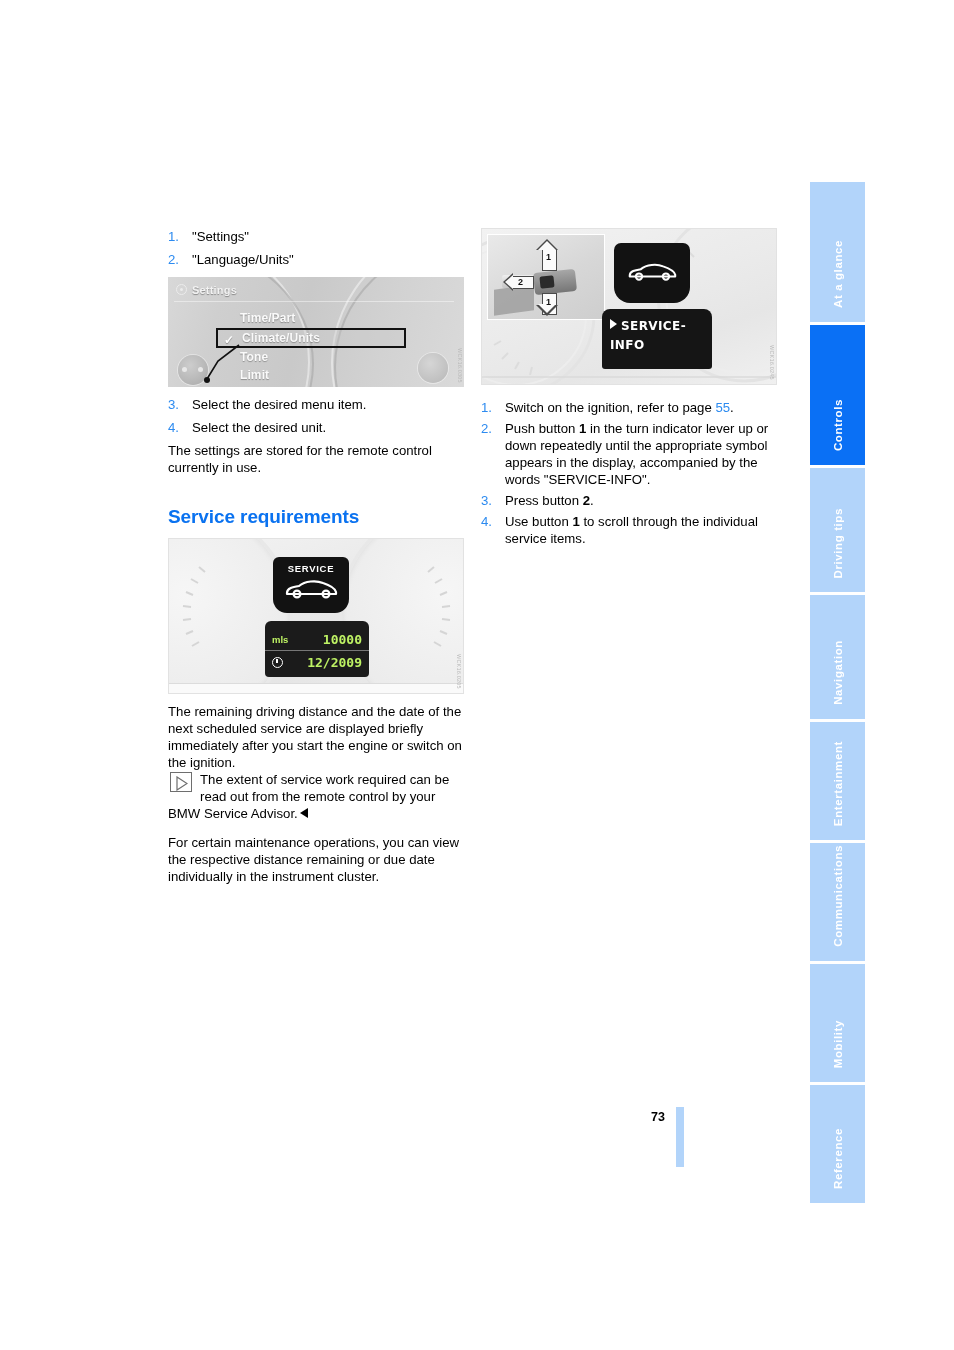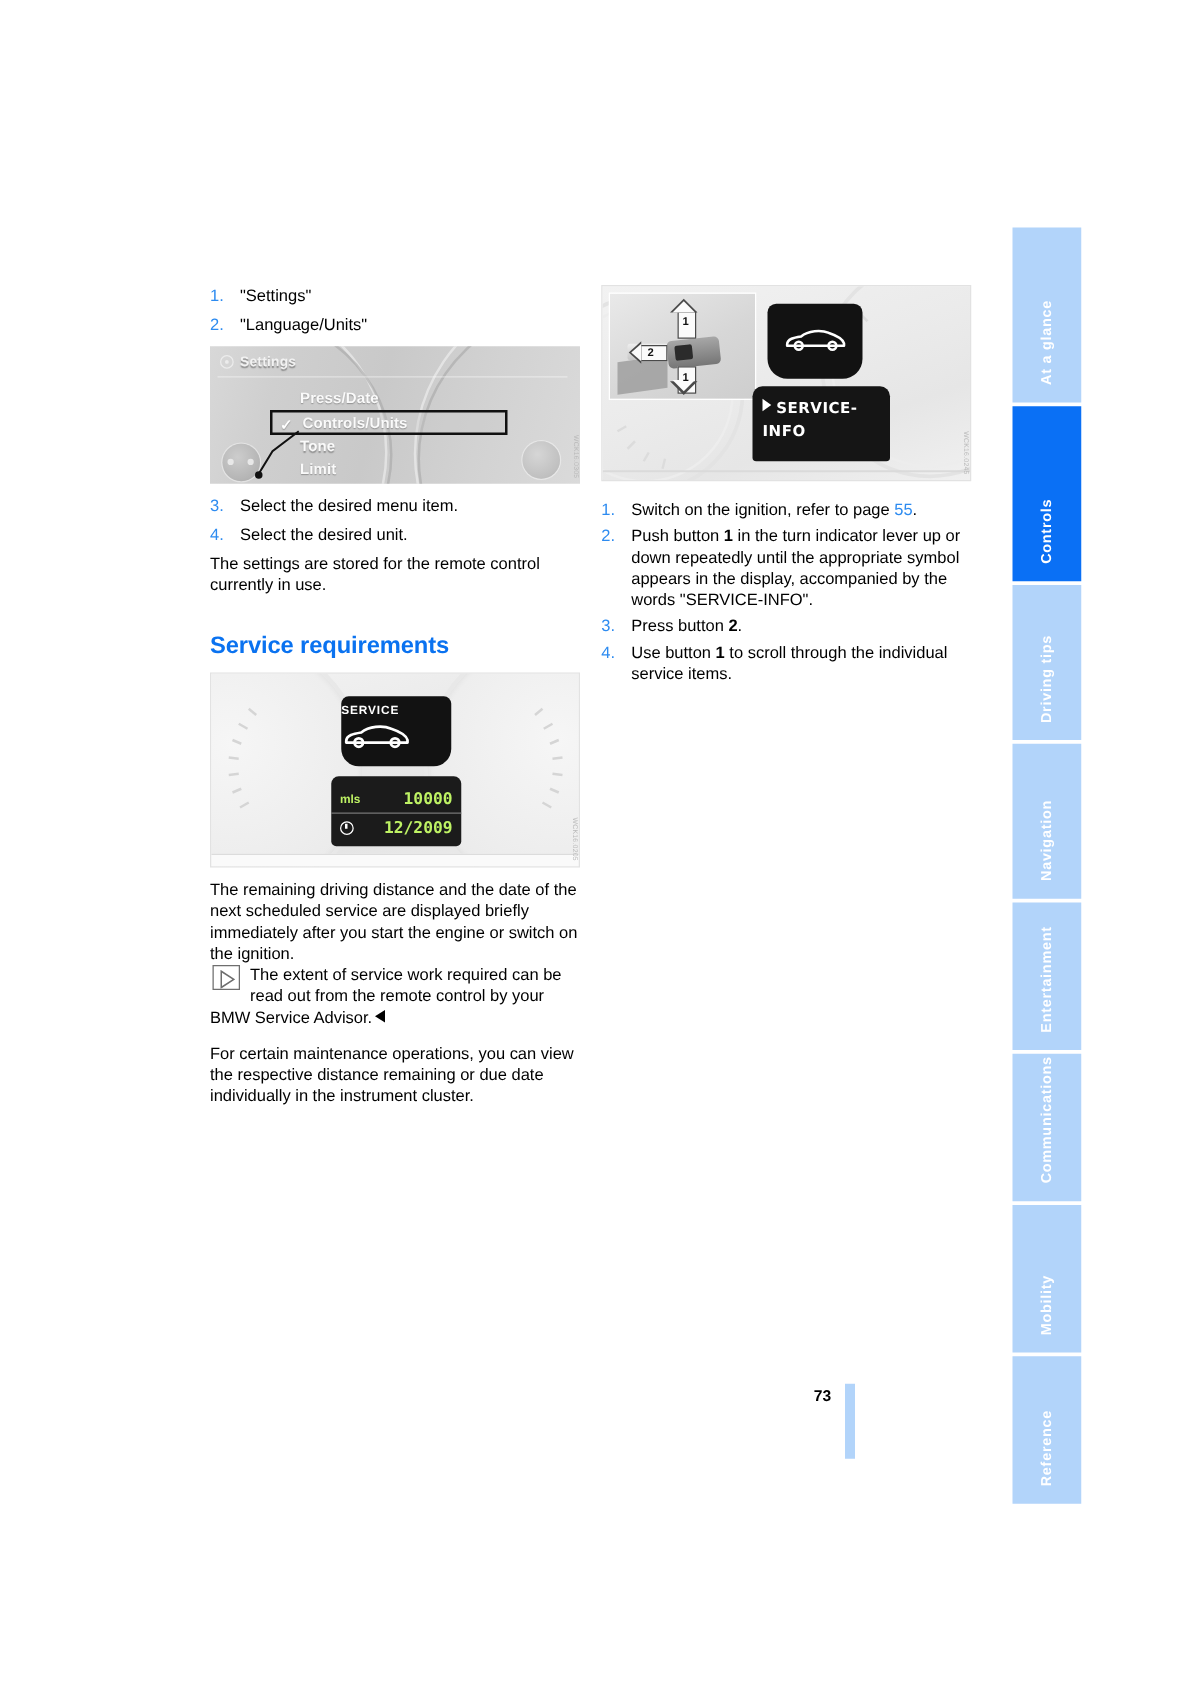--- a/index.html
+++ b/index.html
@@ -204,25 +204,25 @@
     border-radius: 50%;
     border: 3px solid #e8e8e8;
     background: radial-gradient(circle at 50% 40%, #f6f6f6, #e7e7e7);
     box-shadow: inset 0 0 6px rgba(0,0,0,.07);
   }
   .dial.l { left: -92px; top: -32px; width: 216px; height: 216px; }
   .dial.r { right: -92px; top: -34px; width: 216px; height: 216px; }
   .svc-badge {
     position: absolute;
     left: 104px; top: 18px;
-    width: 88px; height: 56px;
+    width: 76px; height: 56px;
     background: #121212;
     border-radius: 6px 6px 14px 14px;
     color: #fff;
-    text-align: left;
+    text-align: center;
   }
   .svc-badge .lbl {
     font-size: 9.5px;
     letter-spacing: .7px;
     margin-top: 6px;
     font-weight: bold;
   }
   .car-glyph { margin-top: 3px; }
   .svc-data {
     position: absolute;
@@ -519,24 +519,24 @@
         <div class="knob-dot d1"></div>
         <div class="knob-dot d2"></div>
       </div>
       <div class="knob right"></div>
 
       <div class="idrive-gear"></div>
       <div class="idrive-title">Settings</div>
       <div class="idrive-rule"></div>
 
       <div class="idrive-menu">
-        <div class="idrive-item">Press/Date</div>
+        <div class="idrive-item">Time/Part</div>
         <div class="idrive-item sel">
           <span class="idrive-check">✓</span>
-          <span>Controls/Units</span>
+          <span>Climate/Units</span>
         </div>
         <div class="idrive-item">Tone</div>
         <div class="idrive-item">Limit</div>
         <div class="idrive-item">Lighting</div>
         <div class="idrive-item">Lighting</div>
         <div class="idrive-item">Door locks</div>
       </div>
 
       <svg class="idrive-leader" viewBox="0 0 38 42">
         <path d="M37,2 L16,18 L5,36" stroke="#111" stroke-width="1.6" fill="none"></path>

